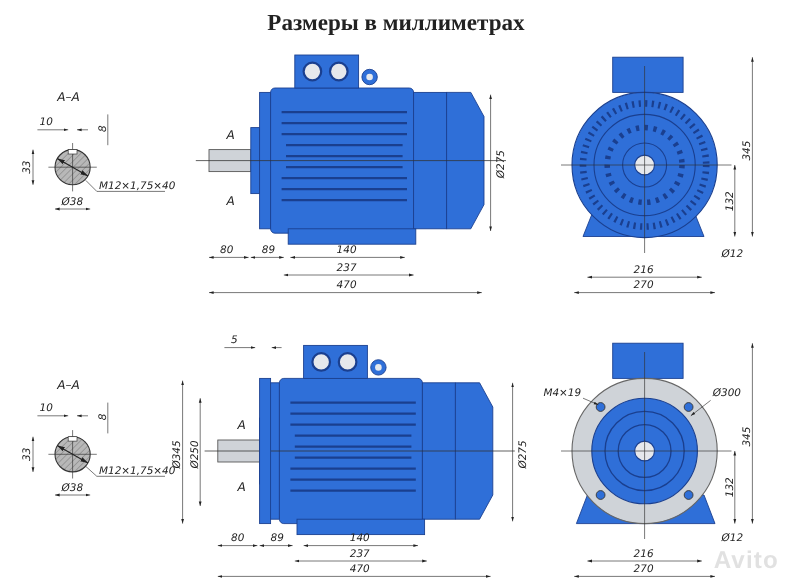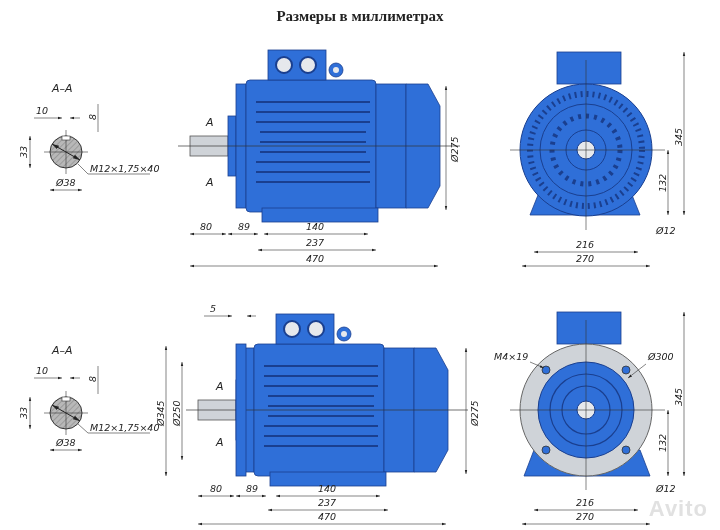--- a/index.html
+++ b/index.html
@@ -1,17 +1,17 @@
 <!DOCTYPE html>
 <html><head>
 <meta charset="utf-8">
 <style>
   html,body{margin:0;padding:0;background:#ffffff;}
   body{width:720px;height:530px;position:relative;overflow:hidden;font-family:"Liberation Sans",sans-serif;}
-  .title{position:absolute;left:0;top:8px;width:720px;text-align:center;font-family:"Liberation Serif",serif;font-weight:bold;font-size:15px;color:#222;}
+  .title{position:absolute;left:0;top:8px;width:720px;text-align:center;font-family:"Liberation Serif",serif;font-weight:bold;font-size:21px;color:#222;}
   svg{position:absolute;left:0;top:0;}
   .dim{font-family:"DejaVu Sans",sans-serif;font-style:italic;font-size:11px;fill:#222;}
   .dims{font-family:"DejaVu Sans",sans-serif;font-style:italic;font-size:9.5px;fill:#222;}
   .watermark{position:absolute;right:12px;bottom:8px;font-family:"Liberation Sans",sans-serif;font-size:22px;font-weight:bold;color:rgba(200,200,200,0.55);letter-spacing:1px;}
 </style>
 </head>
 <body>
 
 <div class="title">Размеры в миллиметрах</div>
 

